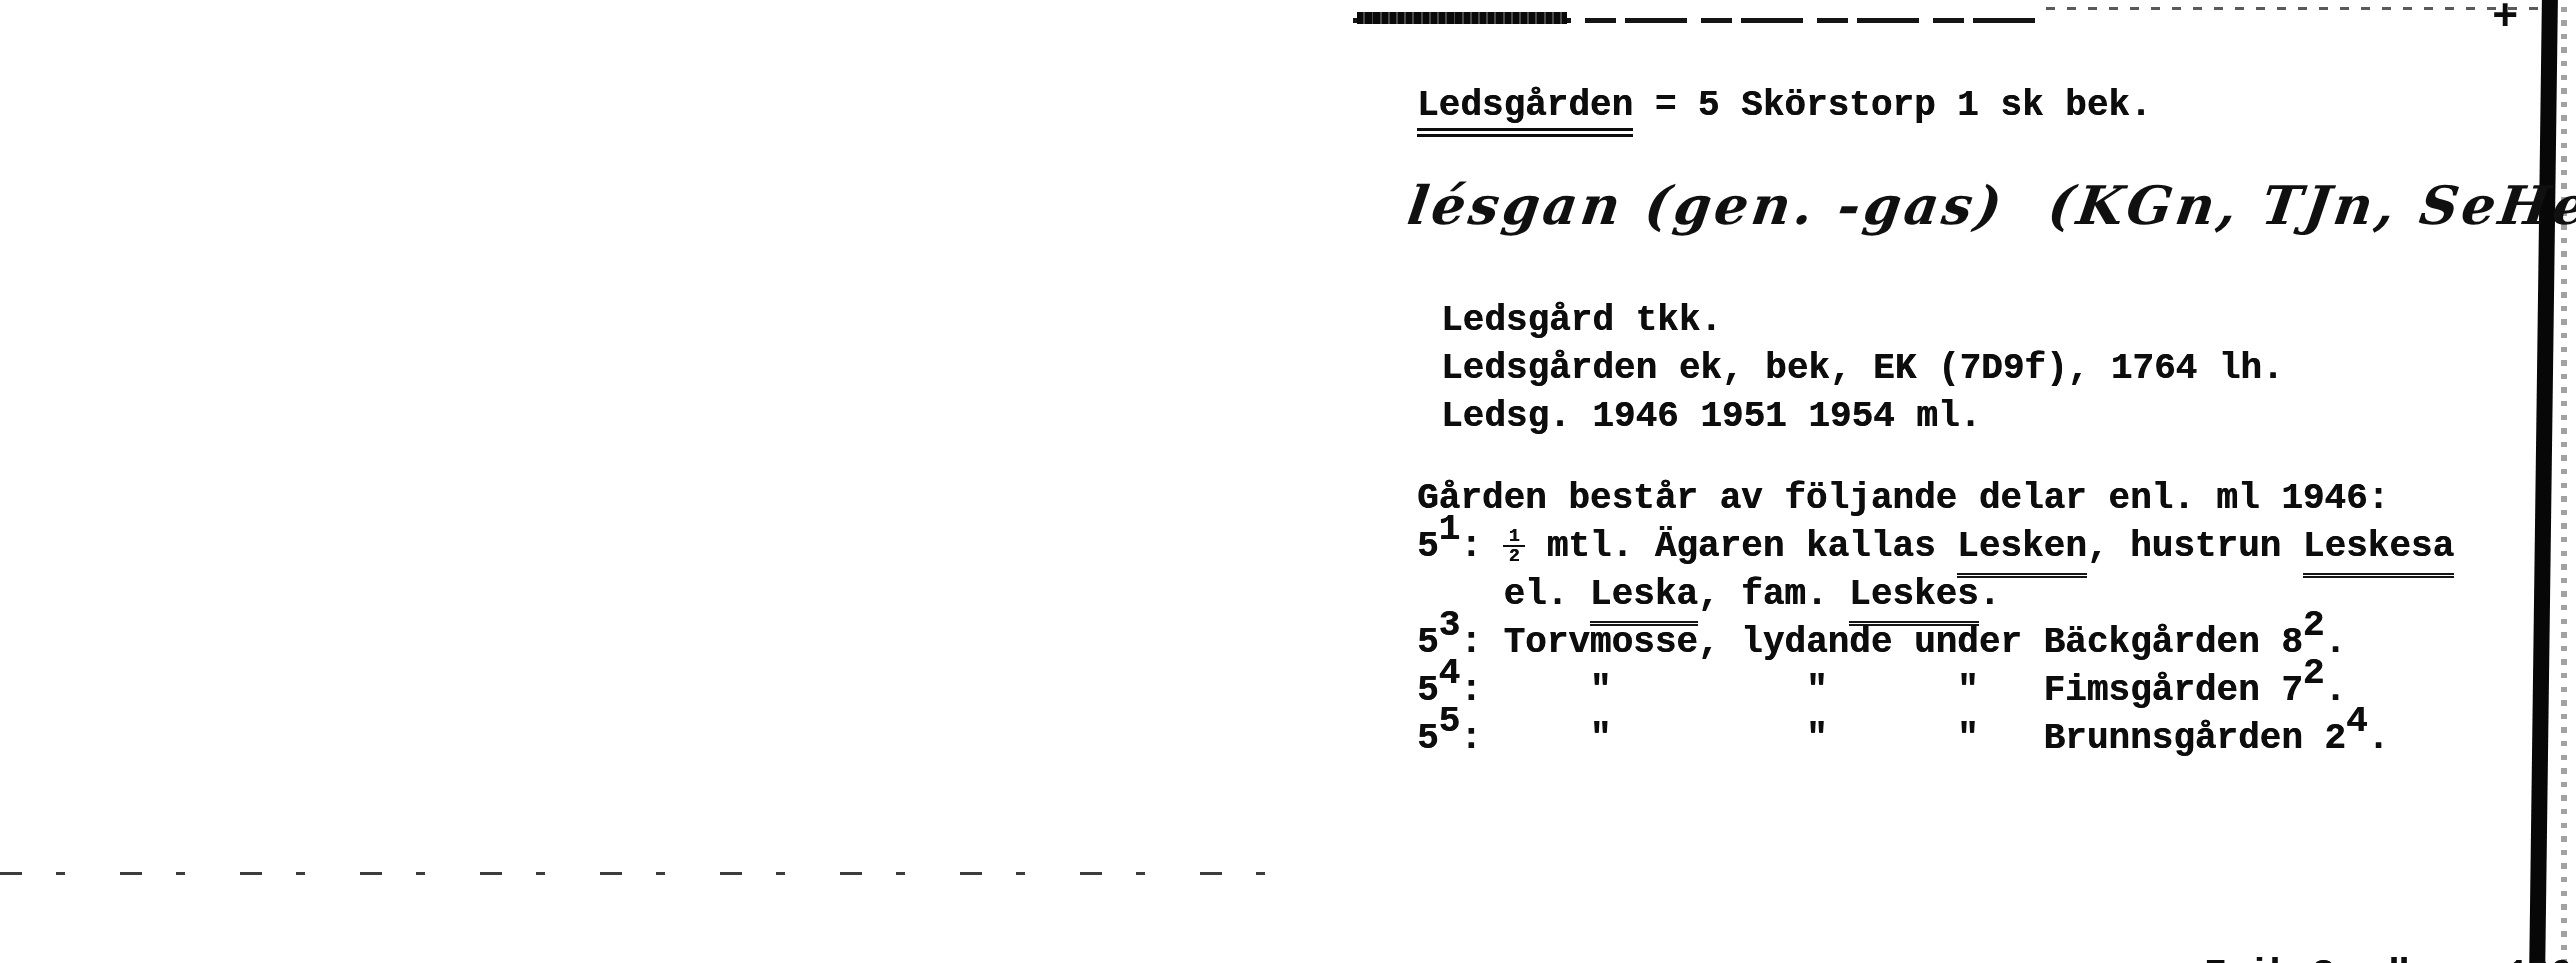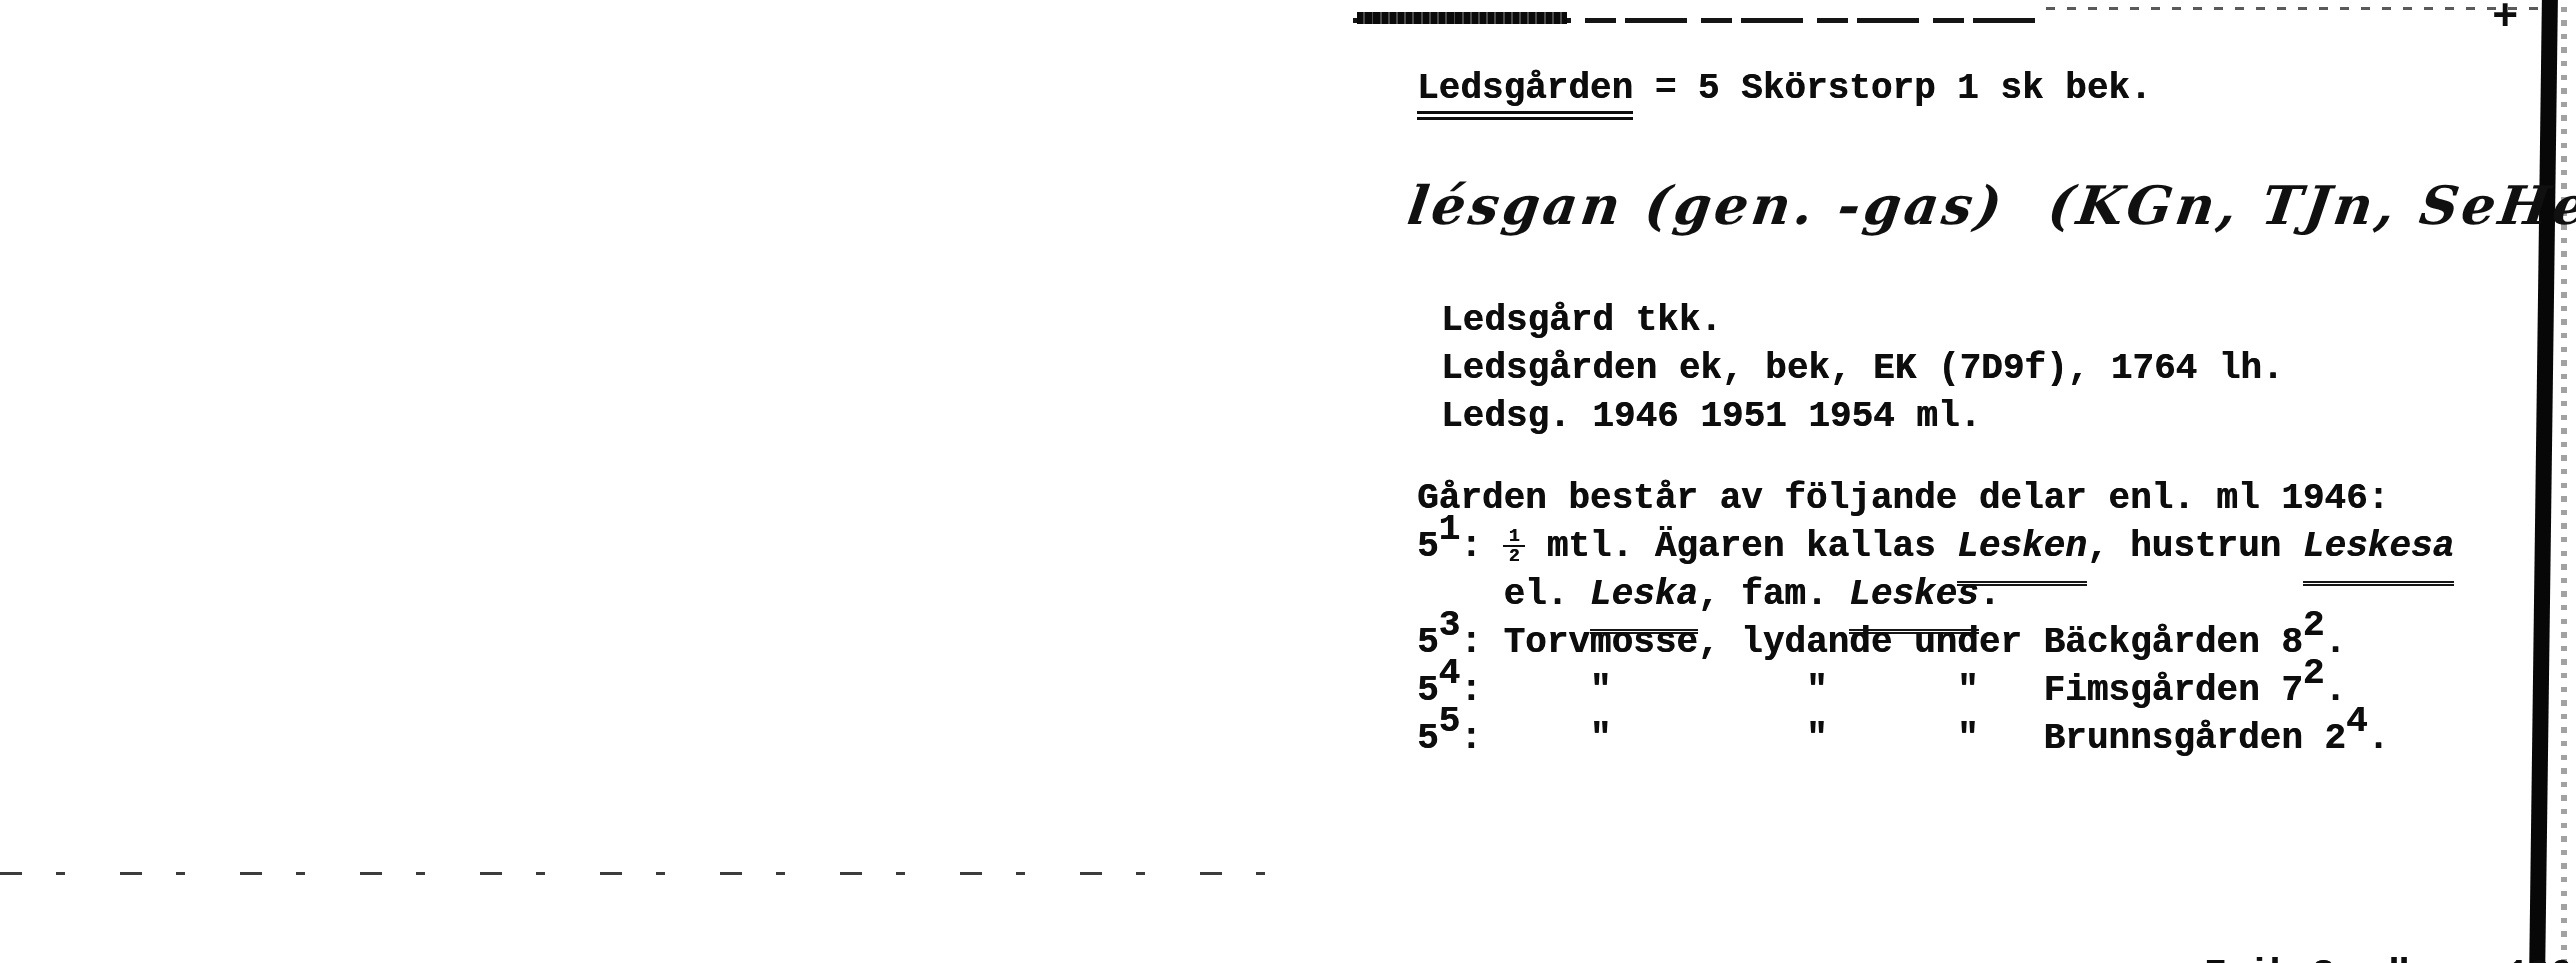--- a/index.html
+++ b/index.html
@@ -20,21 +20,21 @@
     font-size: 36px;
     line-height: 48px;
     color: #0d0d0d;
     white-space: pre;
     text-shadow: 0.5px 0 0 currentColor;
   }
   .tline { height: 48px; }
 
   .sup { position: relative; top: -0.48em; }
 
-  .u  { border-bottom: 5.4px double #161616; padding-bottom: 14px; font-style: italic; }
+  .u  { border-bottom: 5.4px double #161616; padding-bottom: 6px; }
   .u2 { border-bottom: 9px double #0d0d0d; padding-bottom: 1.8px; }
 
   .frac {
     display: inline-block;
     width: 2ch;
     font-size: 0.5em;
     line-height: 1.05;
     text-align: center;
     vertical-align: -0.3em;
   }
@@ -129,21 +129,21 @@
 <div id="page">
 
   <div id="top-line-main"></div>
   <div id="top-line-dense"></div>
   <div id="top-line-dots"></div>
   <div id="plus-mark">+</div>
   <div id="right-edge-bar"></div>
   <div id="right-edge-noise"></div>
   <div id="bottom-dash"></div>
 
-  <div class="typed" style="left:1417px; top:65px;"><div class="tline"><span class="u2">Ledsgården</span><span> = 5 Skörstorp 1 sk bek.</span></div></div>
+  <div class="typed" style="left:1417px; top:82px;"><div class="tline"><span class="u2">Ledsgården</span><span> = 5 Skörstorp 1 sk bek.</span></div></div>
 
   <div id="handwriting">lésgan (gen. -gas)  (KGn, TJn, SeHe)</div>
 
   <div class="typed" style="left:1417px; top:297px;margin-left:24px;"><div class="tline"><span>Ledsgård tkk.</span></div><div class="tline"><span>Ledsgården ek, bek, EK (7D9f), 1764 lh.</span></div><div class="tline"><span>Ledsg. 1946 1951 1954 ml.</span></div></div>
 
   <div class="typed" style="left:1417px; top:475px;"><div class="tline"><span>Gården består av följande delar enl. ml 1946:</span></div><div class="tline"><span>5</span><span class="sup">1</span><span>: </span><span class="frac"><span class="fr-n">1</span><span class="fr-d">2</span></span><span> mtl. Ägaren kallas </span><span class="u">Lesken</span><span>, hustrun </span><span class="u">Leskesa</span></div><div class="tline"><span>    el. </span><span class="u">Leska</span><span>, fam. </span><span class="u">Leskes</span><span>.</span></div><div class="tline"><span>5</span><span class="sup">3</span><span>: Torvmosse, lydande under Bäckgården 8</span><span class="sup">2</span><span>.</span></div><div class="tline"><span>5</span><span class="sup">4</span><span>:     "         "      "   Fimsgården 7</span><span class="sup">2</span><span>.</span></div><div class="tline"><span>5</span><span class="sup">5</span><span>:     "         "      "   Brunnsgården 2</span><span class="sup">4</span><span>.</span></div></div>
 
   <div class="typed" id="signature">
     <span>Erik Sandberg 1964</span>
   </div>

